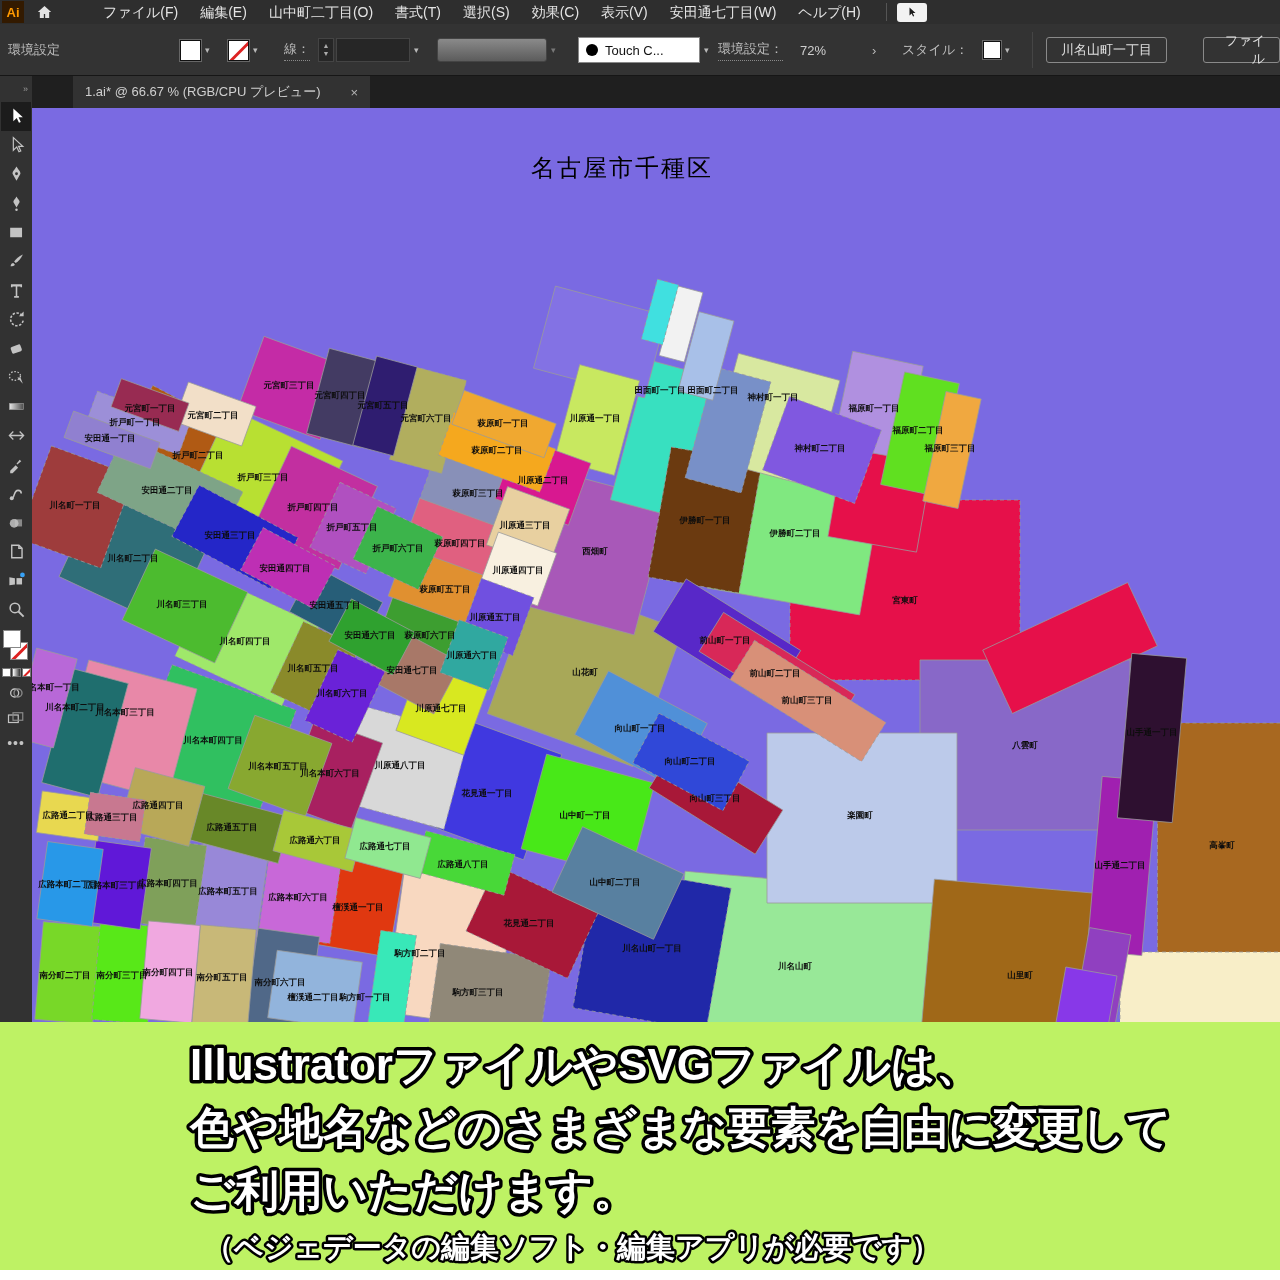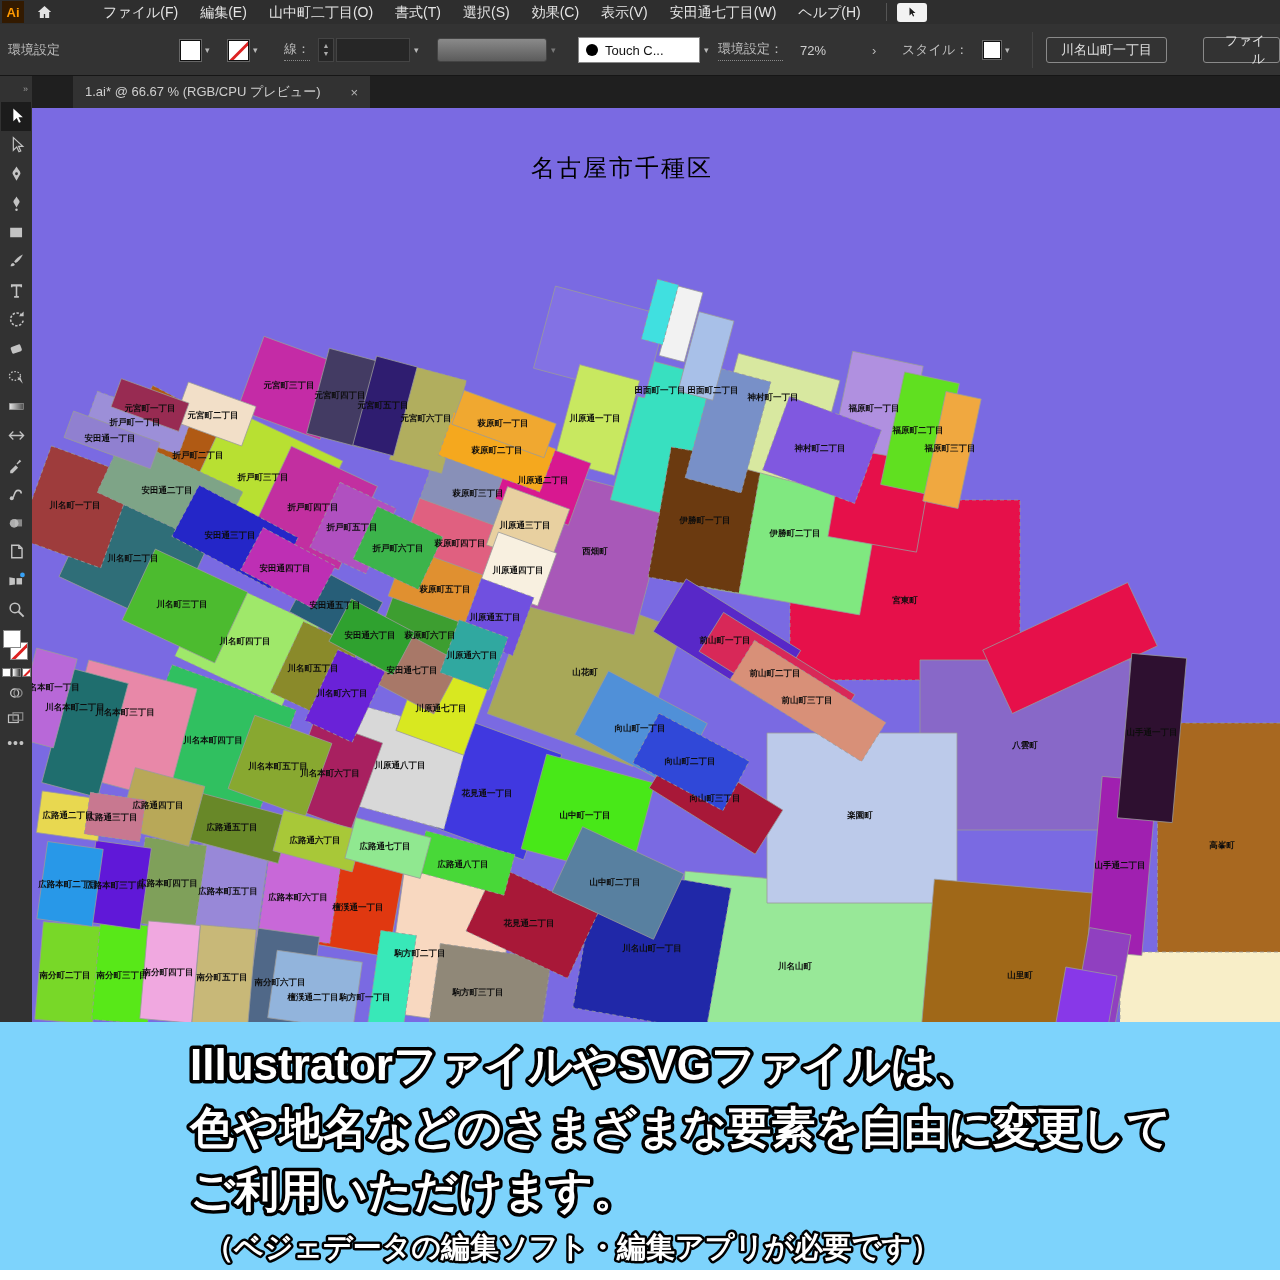--- a/index.html
+++ b/index.html
@@ -66,21 +66,21 @@
   .trio .none::after { content:""; position:absolute; left:-2px; top:3px; width:13px; height:2px; background:#d22; transform:rotate(-45deg); }
   .tb-bottom { margin-top:8px; display:flex; flex-direction:column; gap:10px; align-items:center; color:#c3c3c3; }
 
   
   .canvas { position:absolute; left:32px; top:108px; width:1248px; height:914px; background:#7a6ae2; }
   #map { position:absolute; left:0; top:0; }
   .rlabel { font-size:8.5px; font-weight:bold; fill:#0d0d0d; }
   .map-title { font-size:24px; fill:#000; letter-spacing:2px; }
 
   
-  .caption { position:absolute; left:0; top:1022px; width:1280px; height:248px; background:#7dd3fc; }
+  .caption { position:absolute; left:0; top:1022px; width:1280px; height:248px; background:#bef264; }
   .cap-text { font-weight:bold; fill:#ffffff; stroke:#000; paint-order:stroke; stroke-linejoin:round; }
 </style>
 </head>
 <body>
 
 <div id="app">
 
   <div class="menubar">
     <div class="ai-logo">Ai</div>
     <div class="home-btn">

